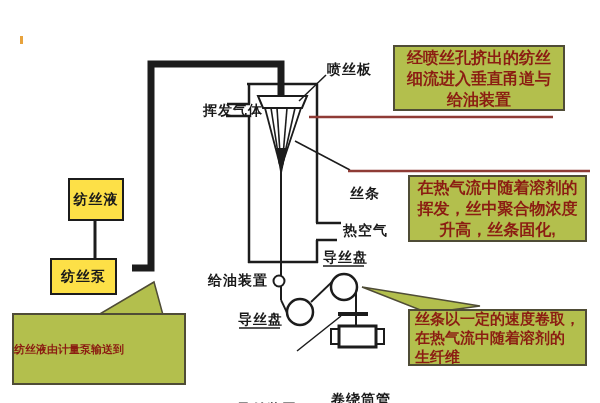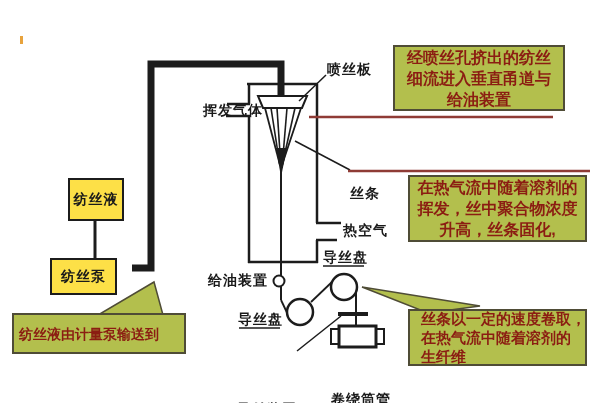--- a/index.html
+++ b/index.html
@@ -23,22 +23,22 @@
   .callout{
     position:absolute;background:var(--callout-fill,#b3bf4d);
     border:2.5px solid var(--callout-border,#4f4c36);box-sizing:border-box;
     color:var(--callout-text,#8b1d12);font-weight:bold;
     display:flex;flex-direction:column;justify-content:center;
   }
   .callout .cl{white-space:nowrap;}
   .callout.centered .cl{text-align:center;}
   #callout-top-right{left:393px;top:45px;width:172px;height:66px;font-size:16px;line-height:21px;}
   #callout-mid-right{left:408px;top:175px;width:179px;height:67px;font-size:16px;line-height:21px;}
-  #callout-bottom-right{left:408px;top:309px;width:179px;height:57px;font-size:15px;line-height:19px;padding-left:11px;}
-  #callout-bottom-left{left:12px;top:313px;width:174px;height:41px;font-size:14px;line-height:22px;padding-left:5px;}
+  #callout-bottom-right{left:408px;top:309px;width:179px;height:57px;font-size:15px;line-height:19px;padding-left:5px;}
+  #callout-bottom-left{left:12px;top:313px;width:174px;height:72px;font-size:11px;line-height:22px;}
 </style>
 </head>
 <body>
 
 <div id="stage" style="--callout-fill: #b3bf4d; --callout-border: #4f4c36; --callout-text: #8b1d12; --leader-red: #8f3b35;">
 
   <svg id="diagram-svg" width="600" height="403" viewBox="0 0 600 403">
 
     <rect x="20" y="36" width="3" height="8" fill="#e8a33d"></rect>
 

